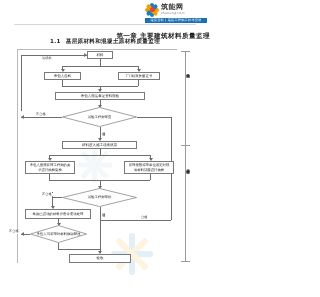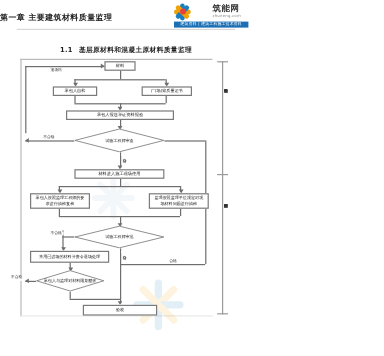--- a/index.html
+++ b/index.html
@@ -11,21 +11,21 @@
     position:relative;
     color:#2b2b2b;
   }
   .page{position:absolute;inset:0;}
 
   
   .logo-wrap{
     position:absolute;right:3px;top:2px;
     width:62px;height:22px;
   }
-  .logo-row{display:flex;align-items:center;gap:18px;height:15px;}
+  .logo-row{display:flex;align-items:center;gap:2px;height:15px;}
   .logo-mark{
     position:relative;width:14px;height:14px;flex:none;
   }
   .logo-mark span{
     position:absolute;left:5px;top:0;width:4px;height:14px;
     background:#1a7fc1;border-radius:2px;
   }
   .logo-mark span:nth-child(2){transform:rotate(90deg);background:#f0a202;}
   .logo-mark span:nth-child(3){transform:rotate(45deg);background:#1a7fc1;}
   .logo-mark span:nth-child(4){transform:rotate(135deg);background:#f0a202;}
@@ -43,22 +43,22 @@
   }
 
   
   .head-rule{
     position:absolute;left:14px;right:14px;top:24px;
     height:1px;background:#d8d8d8;
   }
 
   
   .chapter-title{
-    position:absolute;left:0;right:0;top:11px;
-    text-align:left;font-size:6.6px;font-weight:bold;
+    position:absolute;left:0;right:0;top:32px;
+    text-align:right;font-size:6.6px;font-weight:bold;
     letter-spacing:.4px;color:#1d1d1d;
   }
   .section-title{
     position:absolute;left:0;right:0;top:38px;
     text-align:center;font-size:5.6px;font-weight:bold;
     letter-spacing:.3px;color:#1d1d1d;
   }
   .section-title .num{margin-right:5px;font-weight:bold;}
 
   

